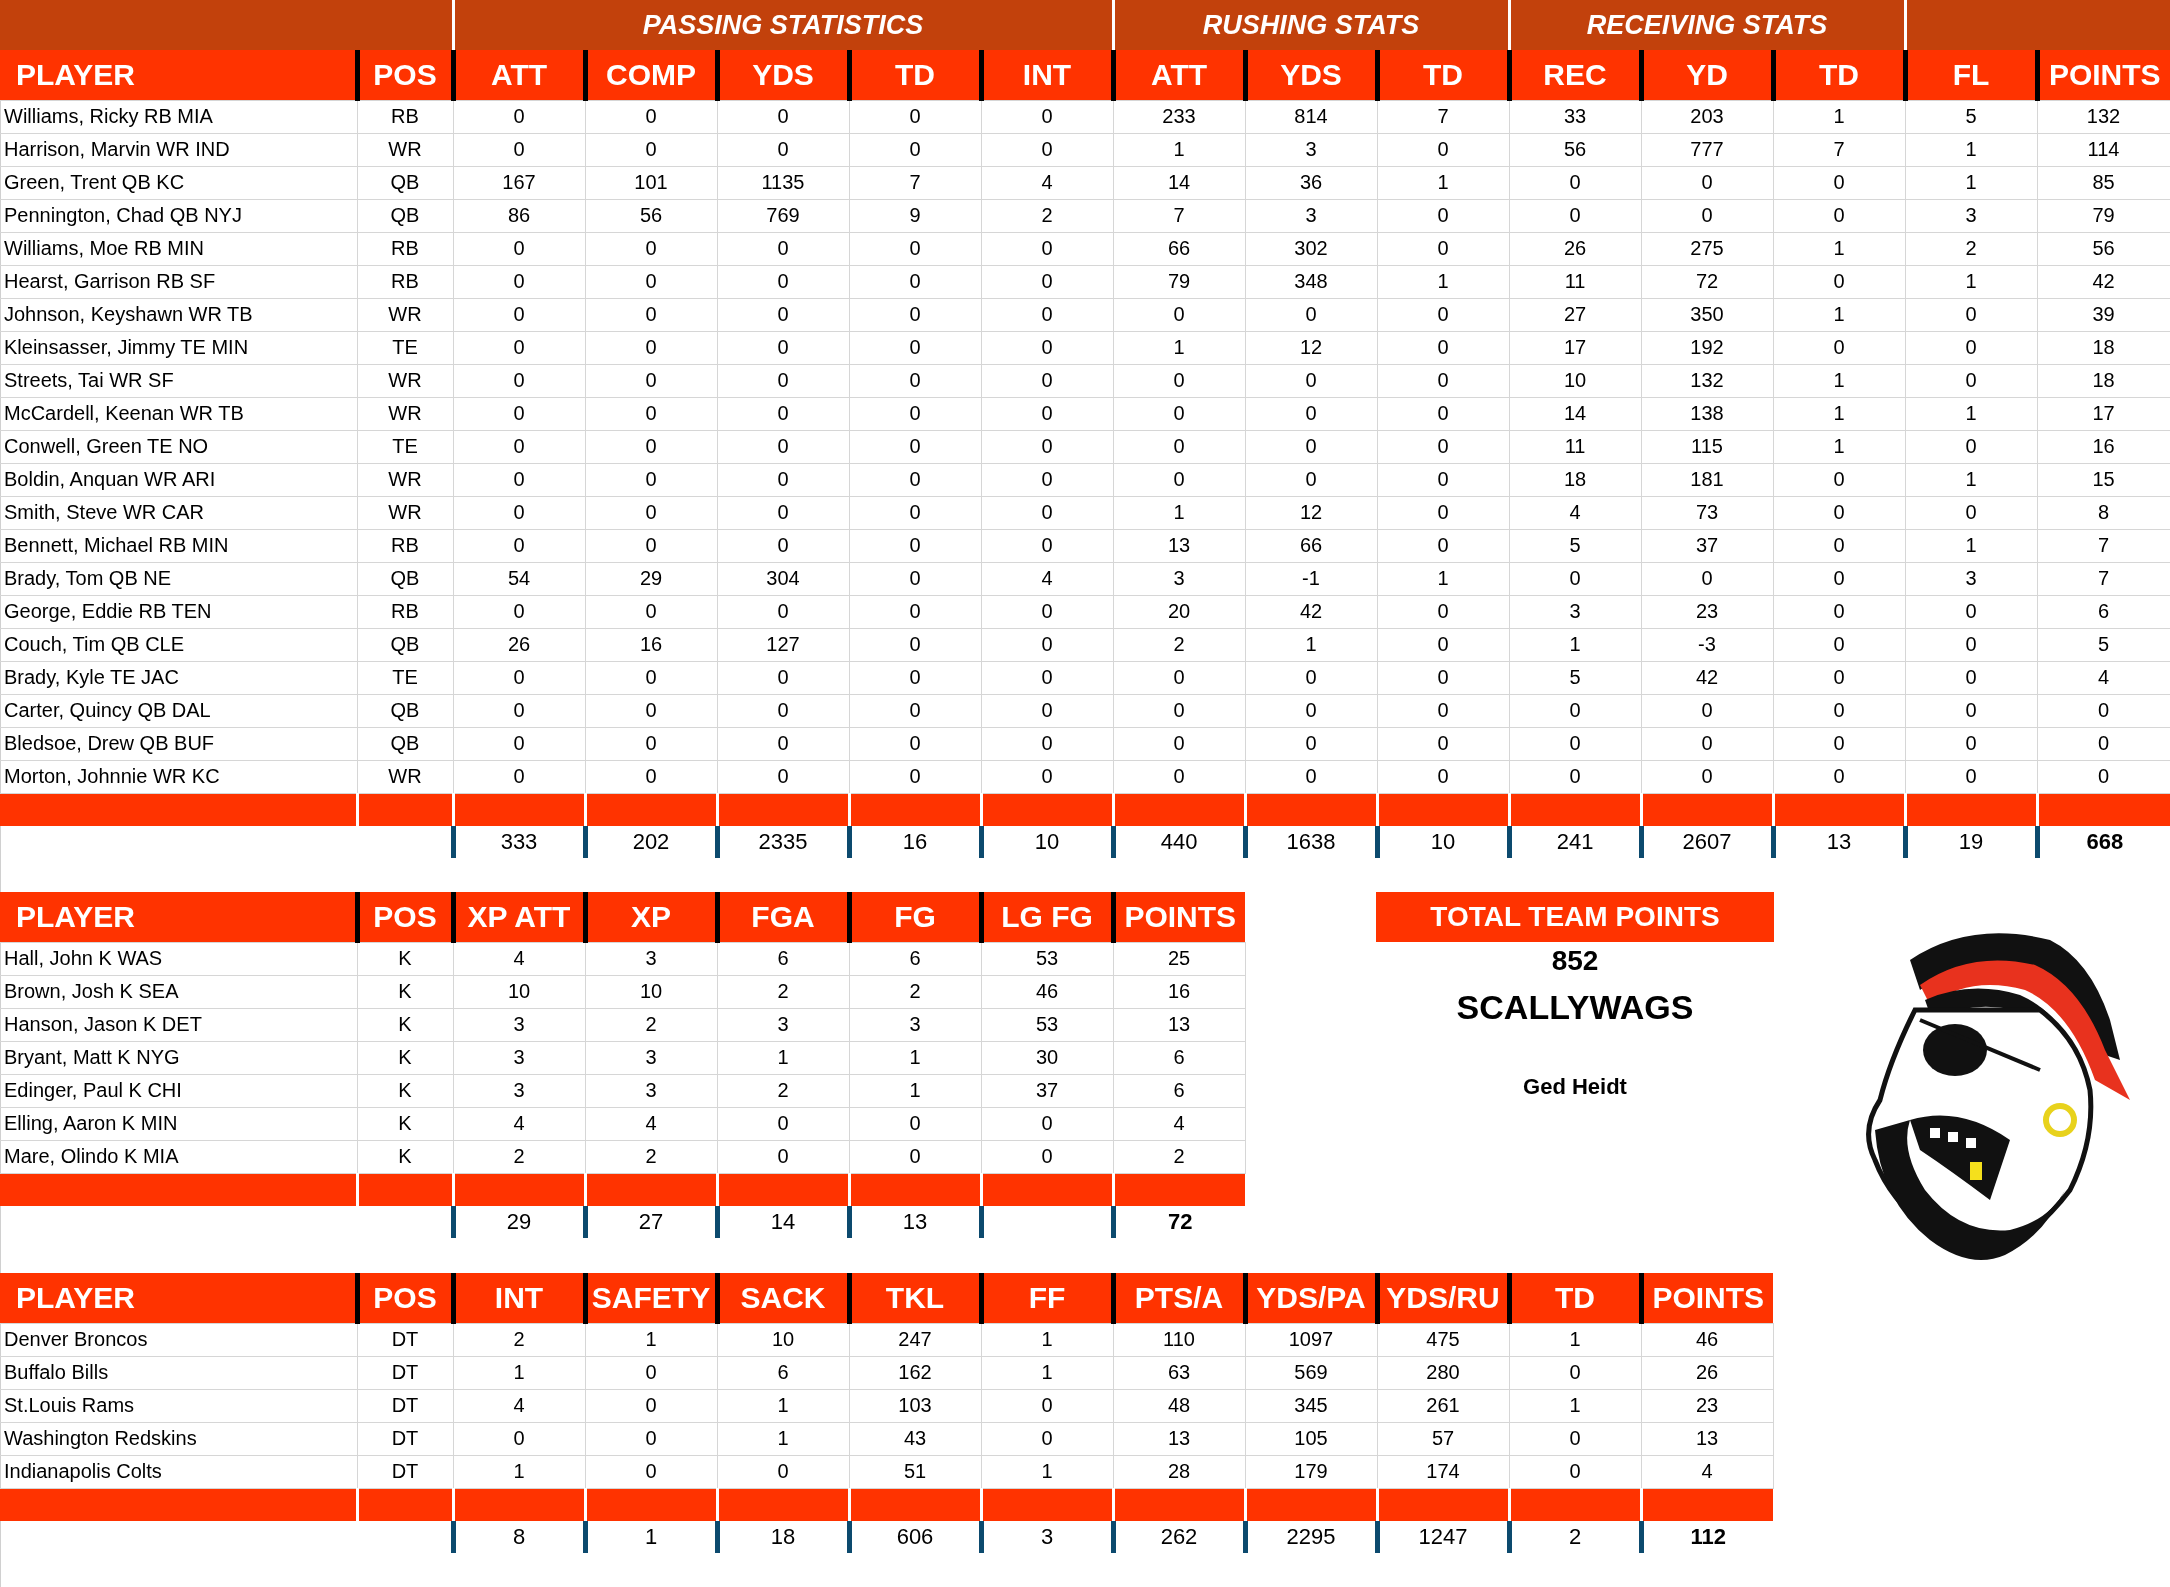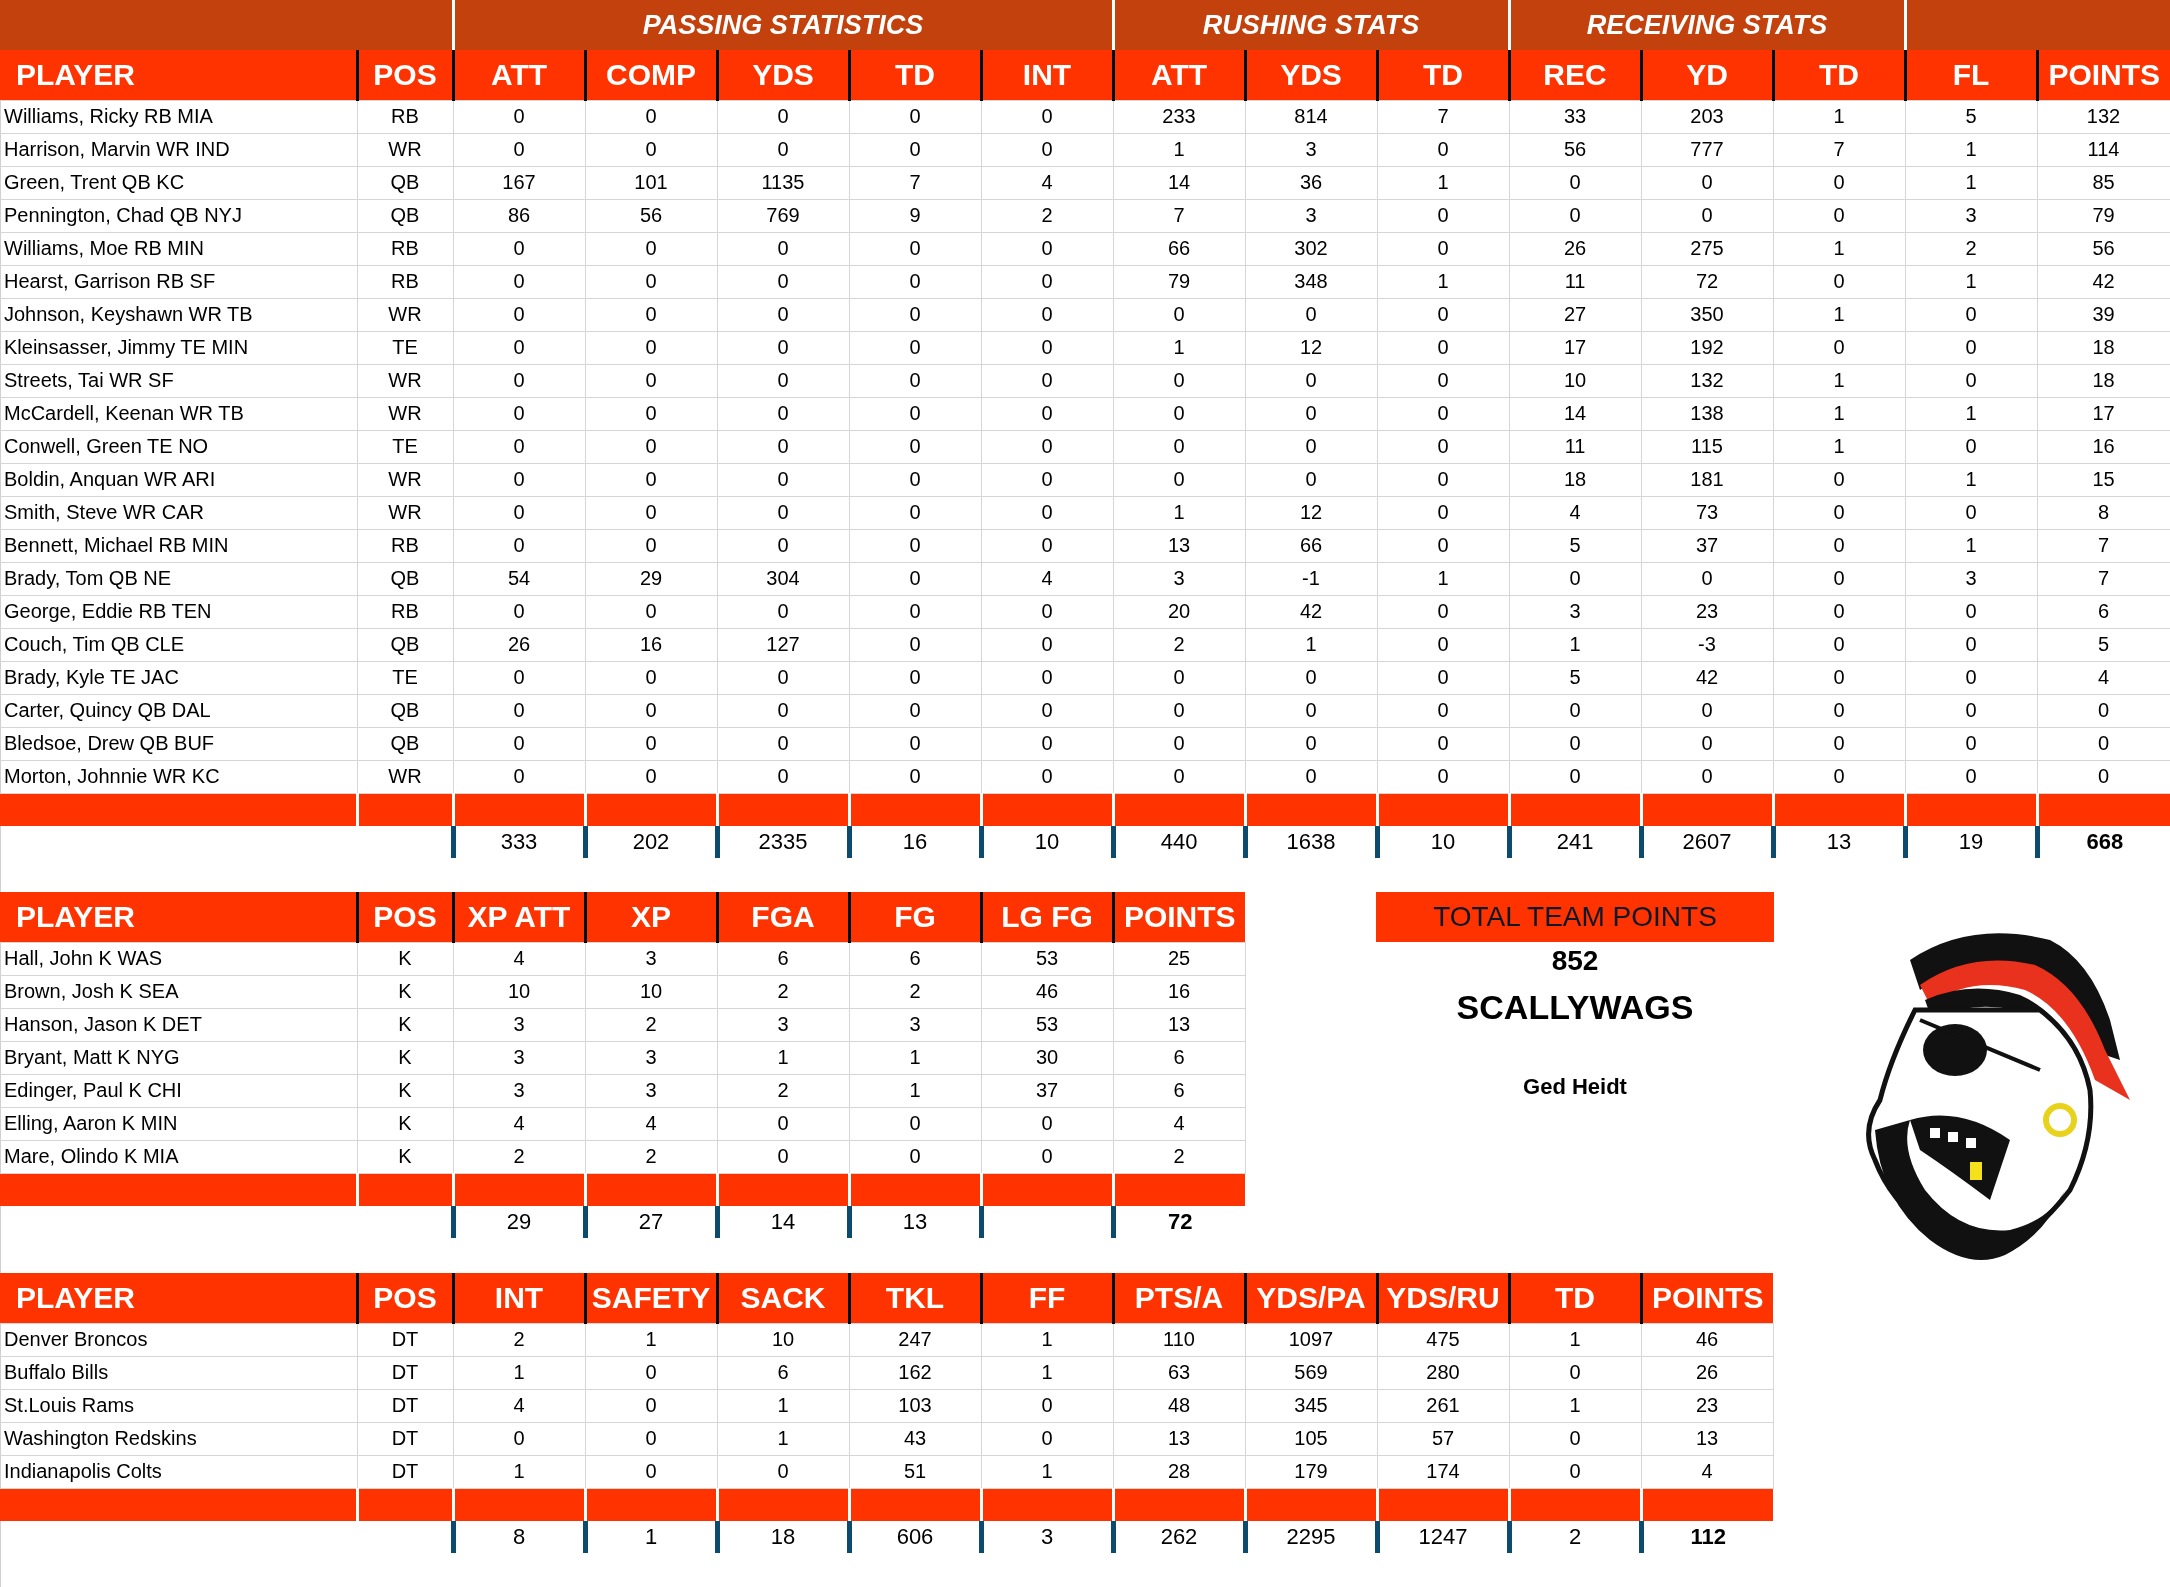--- a/index.html
+++ b/index.html
@@ -1,31 +1,31 @@
 <!DOCTYPE html>
 <html><head>
 <meta charset="utf-8">
 <style>
   html,body{margin:0;padding:0;background:#fff;}
   body{width:2170px;height:1587px;position:relative;overflow:hidden;font-family:"Liberation Sans",sans-serif;color:#000;}
   .left-rule{position:absolute;left:0;top:0;width:1px;height:1587px;background:#d0d0d0;}
   table{border-collapse:collapse;position:absolute;table-layout:fixed;}
   td,th{padding:0;overflow:hidden;white-space:nowrap;}
-  .hdr{background:#ff3300;color:#fff;font-weight:bold;font-size:30px;text-align:center;border-left:3px solid #000000;}
+  .hdr{background:#ff3300;color:#fff;font-weight:bold;font-size:30px;text-align:center;border-left:5px solid #000000;}
   .hdr.first{border-left:none;text-align:left;padding-left:16px;}
   .grp{background:#c2410c;color:#fff;font-weight:bold;font-style:italic;font-size:27px;text-align:center;height:50px;border-left:3px solid #fff;}
   .grp.first{border-left:none;}
   .cell{font-size:20px;text-align:center;border:1px solid #d6d6d6;height:32px;}
   .cell.name{text-align:left;padding-left:4px;border-left:none;}
   .bar td{background:#ff3300;height:32px;border-left:3px solid #fff;}
   .bar td:first-child{border-left:none;}
   .tot td{font-size:22px;text-align:center;height:32px;border-left:5px solid #0c4a6e;}
   .tot td.blank{border-left:none;}
   .tot td.bold{font-weight:bold;}
-  .team-box{position:absolute;left:1376px;top:892px;width:398px;height:50px;background:#ff3300;color:#0f172a;font-weight:normal;font-size:28px;text-align:center;line-height:50px;}
+  .team-box{position:absolute;left:1376px;top:892px;width:398px;height:50px;background:#ff3300;color:#ffffff;font-weight:bold;font-size:28px;text-align:center;line-height:50px;}
   .team-pts{position:absolute;left:1376px;top:945px;width:398px;text-align:center;font-size:28px;font-weight:bold;}
   .team-name{position:absolute;left:1376px;top:988px;width:398px;text-align:center;font-size:34px;font-weight:bold;}
   .owner{position:absolute;left:1376px;top:1044px;width:398px;text-align:center;font-size:22px;font-weight:bold;margin-top:30px;}
   .logo{position:absolute;left:1820px;top:900px;width:330px;height:380px;}
 </style>
 </head>
 <body>
 
 <div class="left-rule"></div>
 

